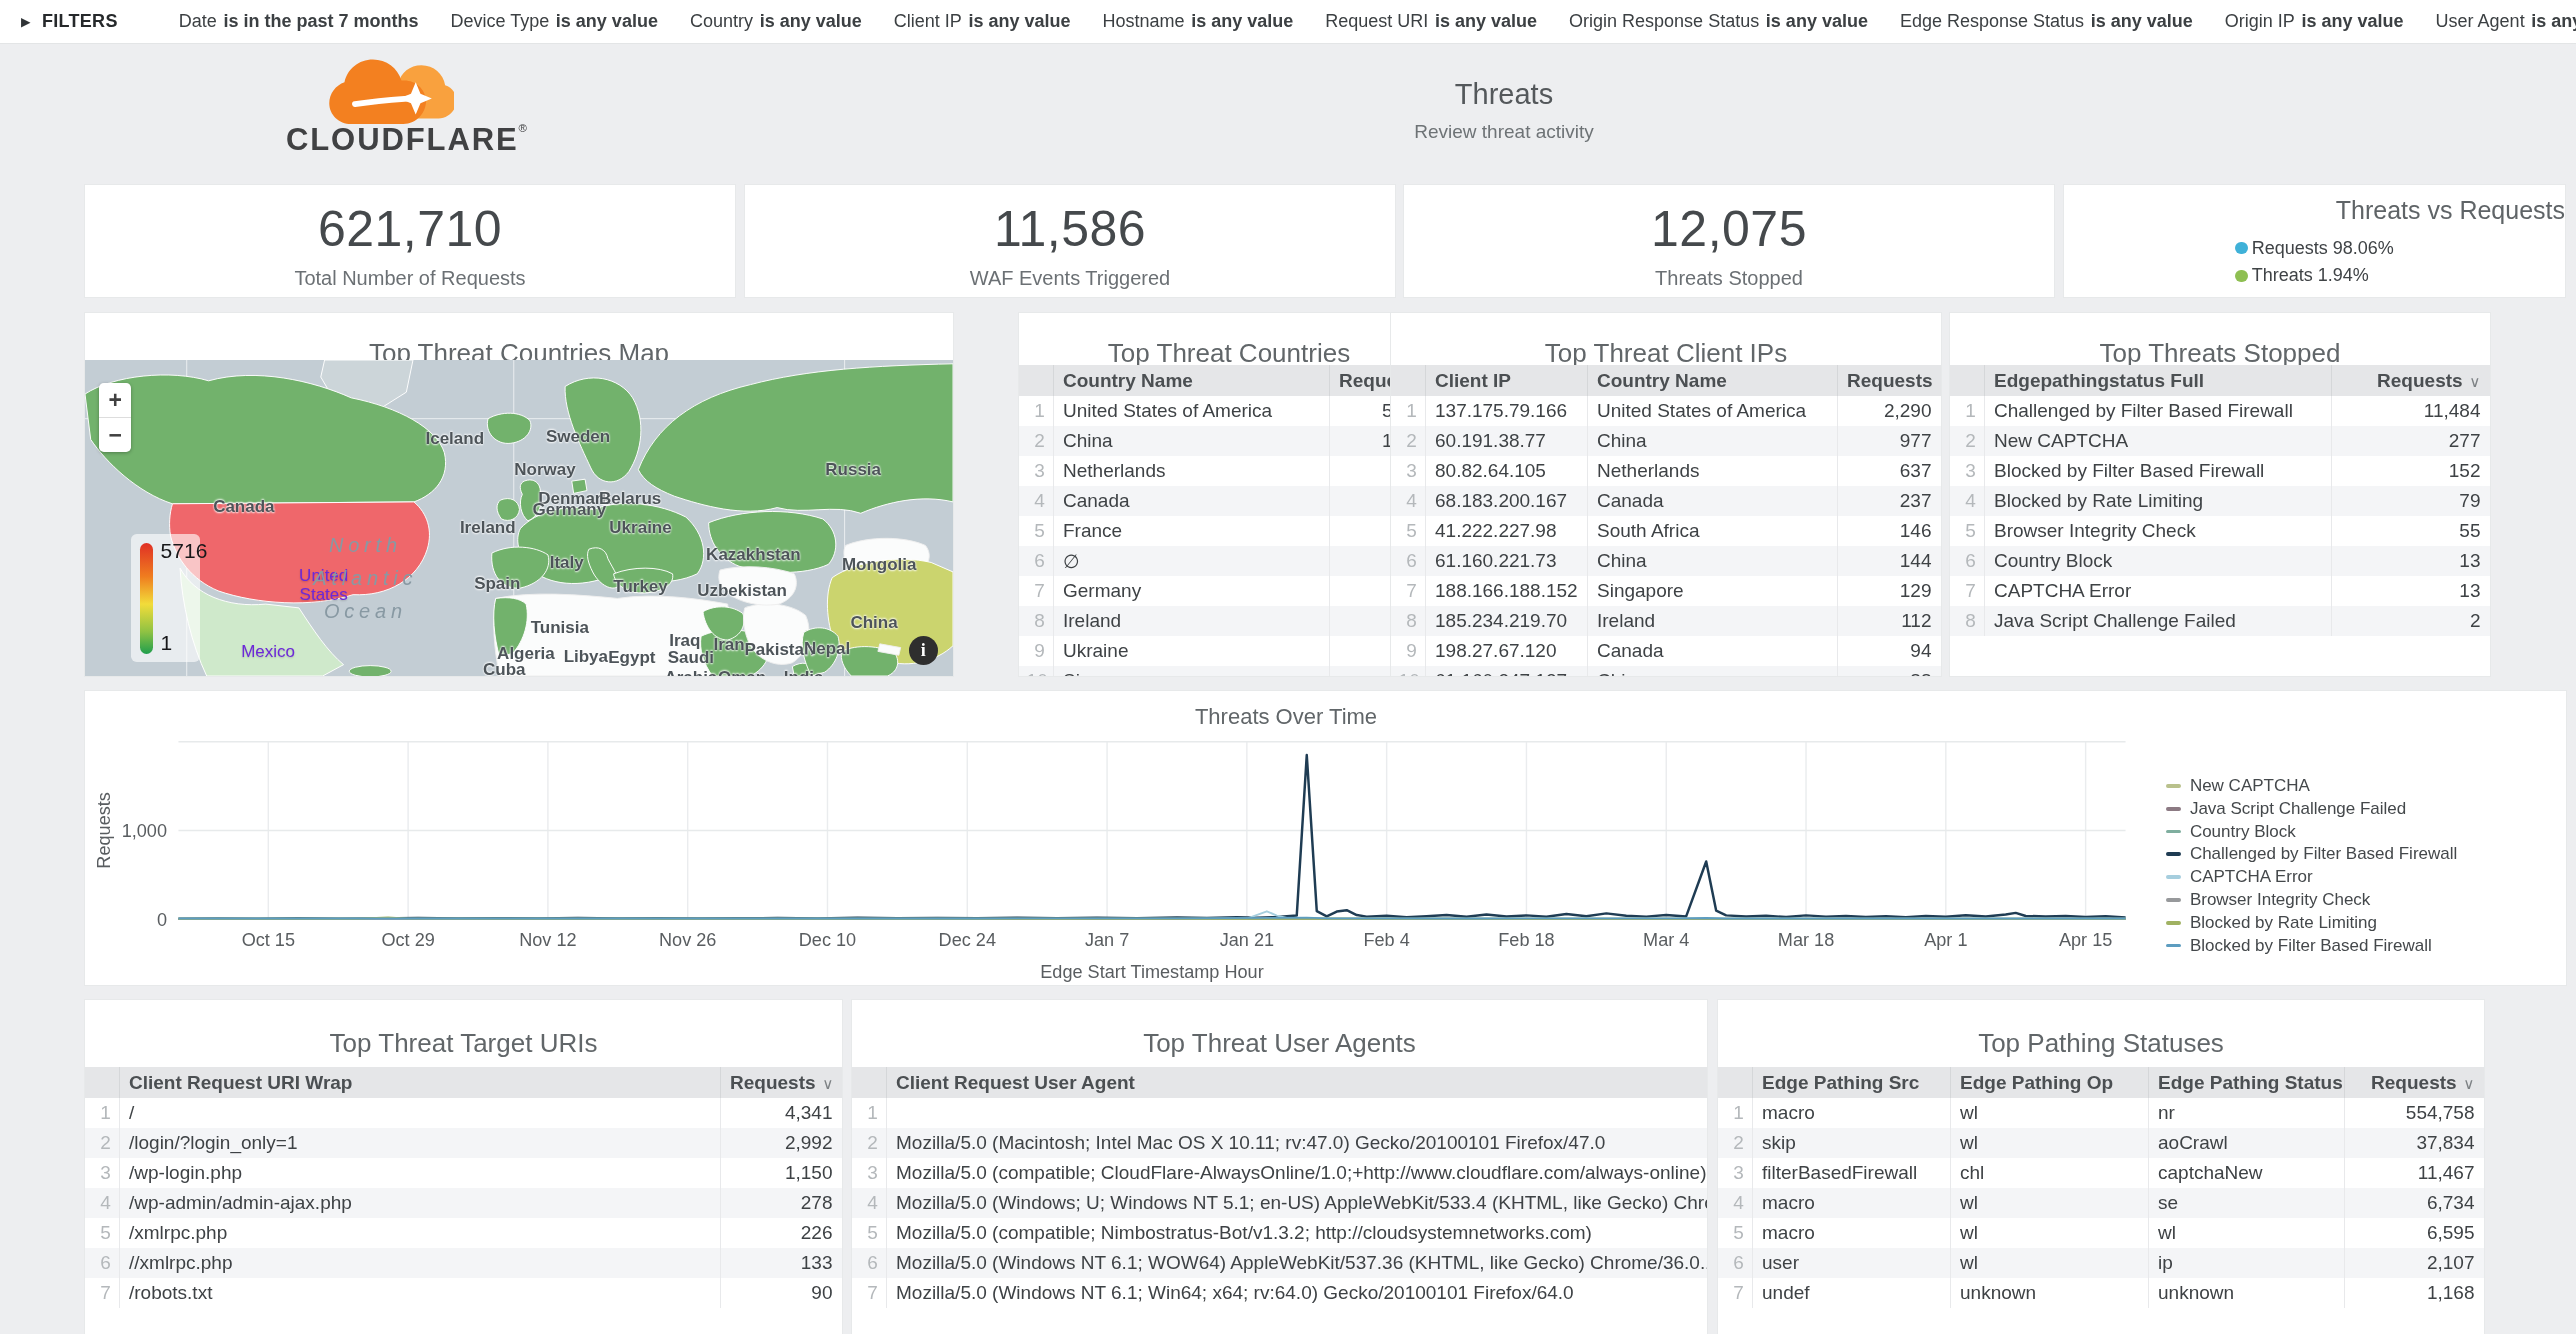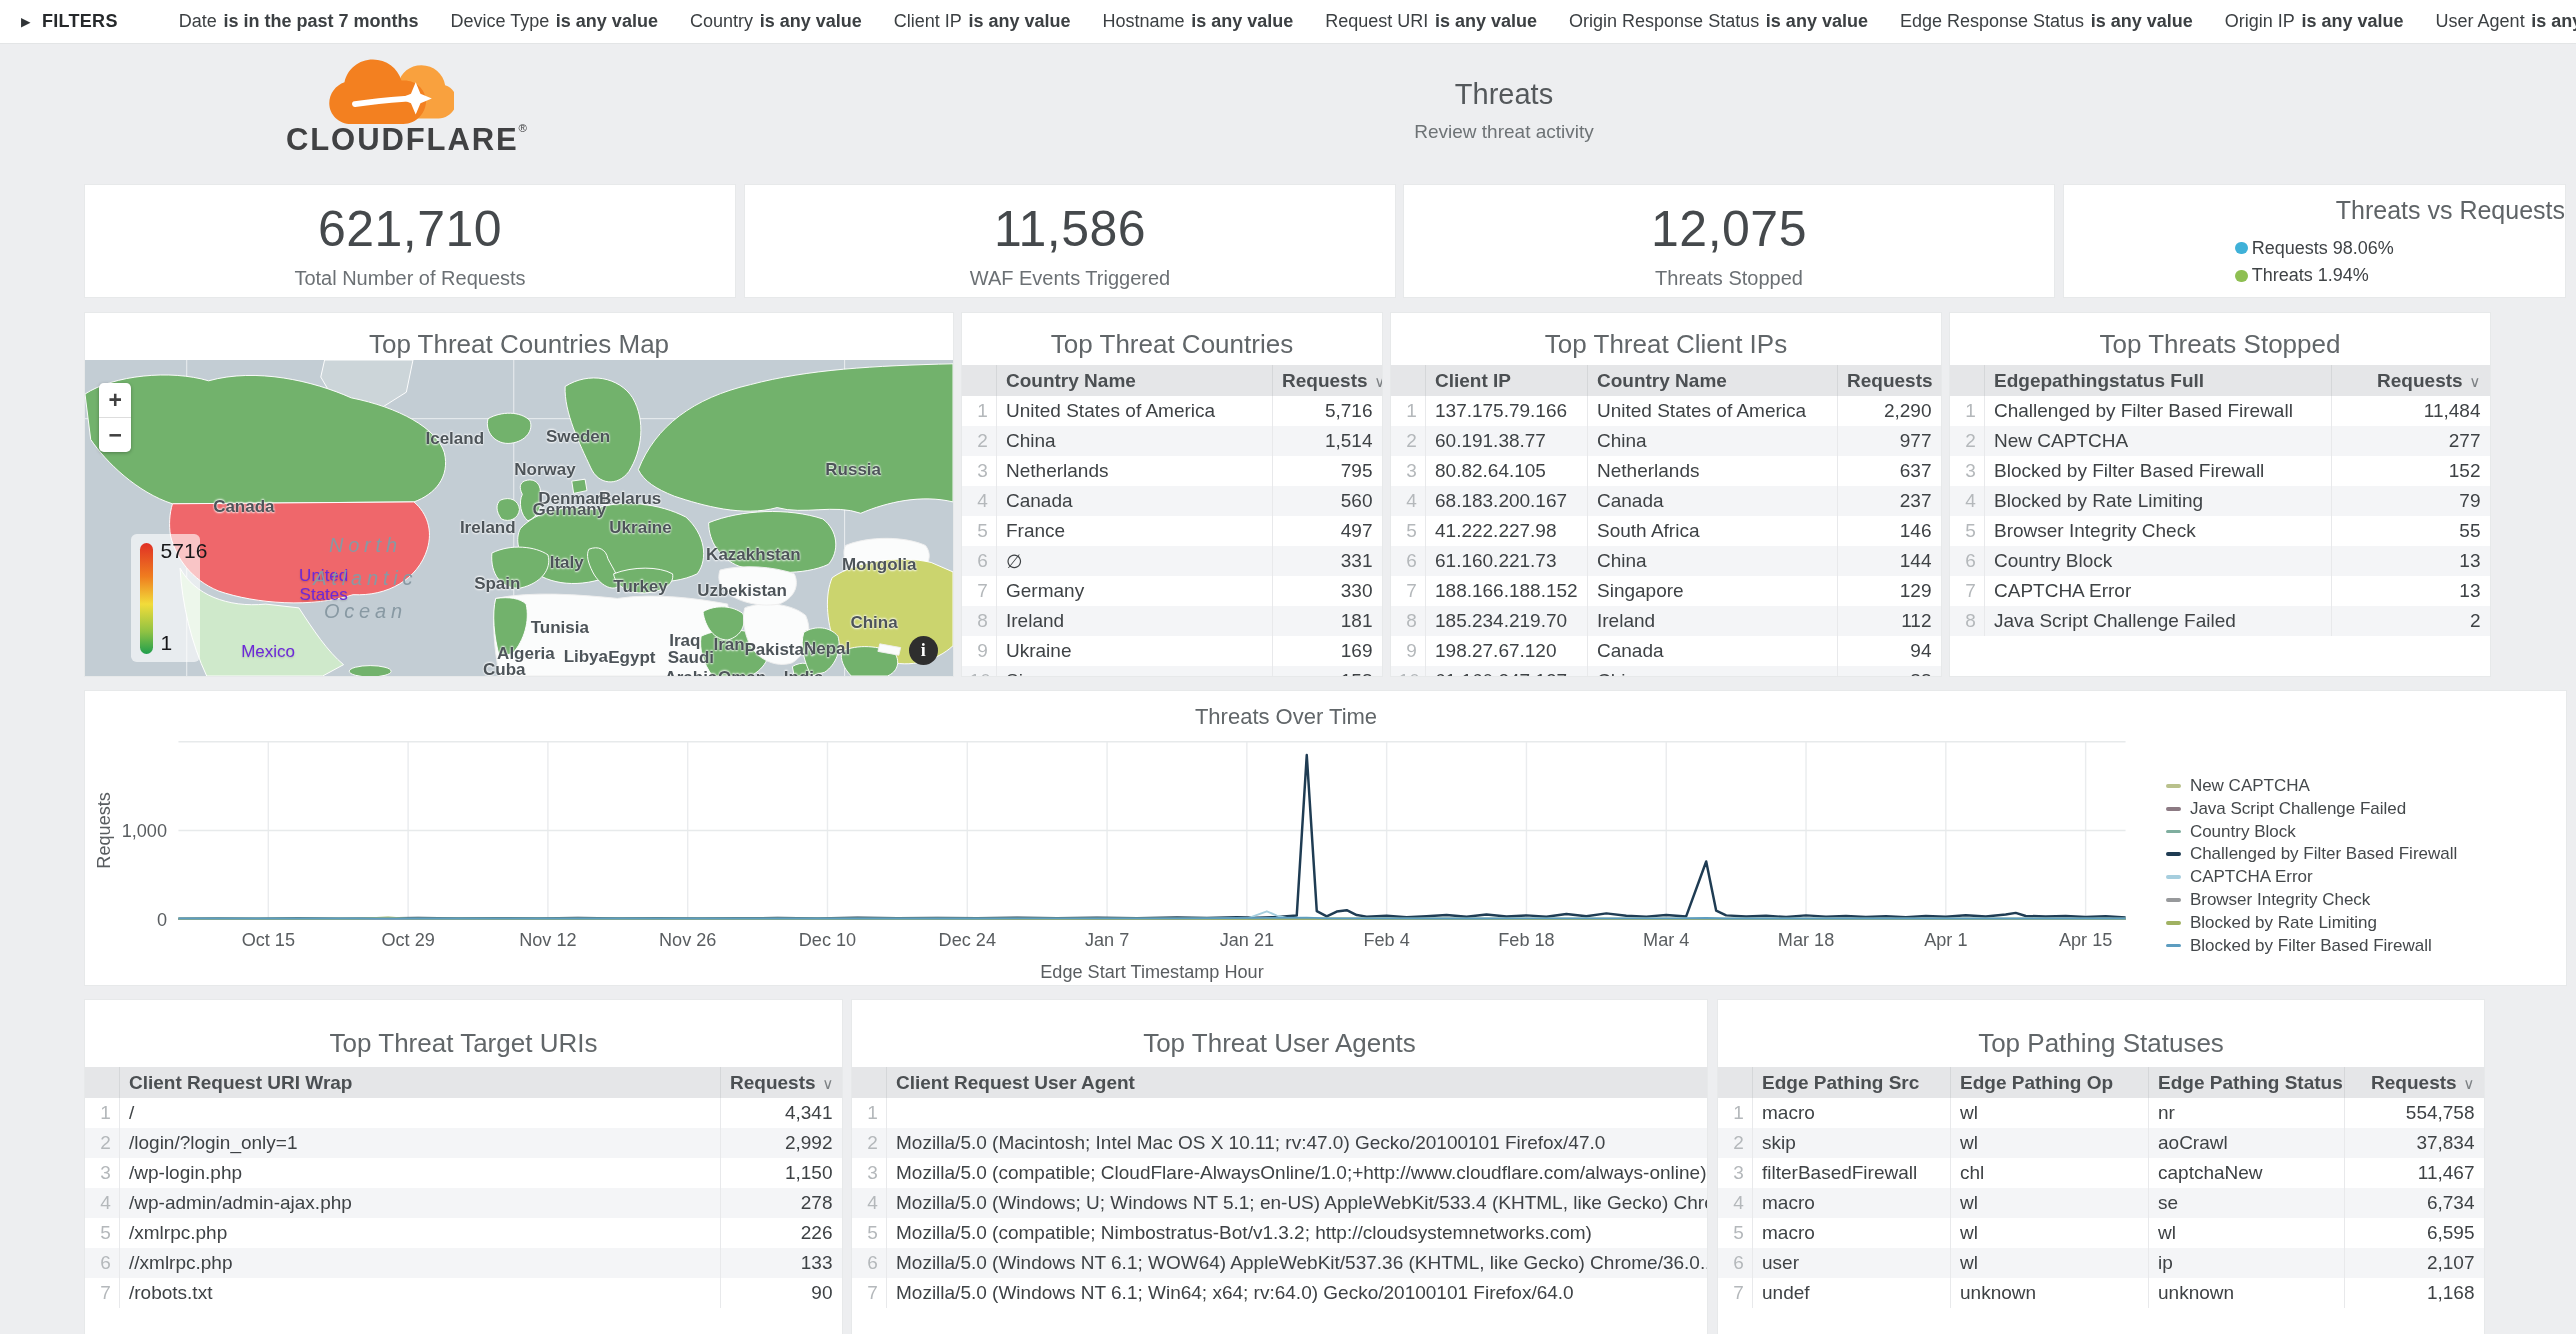--- a/index.html
+++ b/index.html
@@ -32,21 +32,21 @@
 
   .stat-card{top:184px;height:114px;}
   .stat-value{font-size:50px;color:#45494c;text-align:center;margin-top:15.3px;letter-spacing:0.5px;}
   .stat-label{font-size:20px;color:#6b7074;text-align:center;margin-top:8.6px;}
   .tvr-title{font-size:25px;color:#5f6467;text-align:right;margin-top:11.4px;}
   .tvr-legend{width:fit-content;margin:12.4px auto 0;display:flex;flex-direction:column;gap:6.7px;}
   .tvr-item{display:flex;align-items:center;gap:4px;font-size:18px;color:#3f4346;}
   .tvr-dot{width:12.4px;height:12.4px;border-radius:50%;flex:none;}
 
   .r2{top:312px;height:365px;}
-  .r2 .card-title{padding-top:16px;}
+  .r2 .card-title{padding-top:25px;}
   .r3{top:999px;height:345px;}
   .r3 .card-title{padding-top:28px;}
   .tbl-wrap{position:absolute;left:0;right:0;top:52px;bottom:0;overflow:hidden;}
   .r3 .tbl-wrap{top:67px;}
 
   table{border-collapse:collapse;table-layout:fixed;width:100%;font-size:19px;}
   thead th{background:#e5e6e8;color:#4b4f52;font-weight:700;text-align:left;height:31px;
            padding:0 9.5px;border-left:1px solid #d5d7d9;overflow:hidden;white-space:nowrap;}
   thead th:first-child{border-left:none;}
   .sort{color:#7d8184;font-size:15.3px;margin-left:6.7px;font-weight:400;}
@@ -241,21 +241,21 @@
     </div>
     <div class="map-legend">
       <div class="ml-bar"></div>
       <div class="ml-max">5716</div>
       <div class="ml-min">1</div>
     </div>
     <div class="map-info">i</div>
   </div>
 </div>
 
-<div class="card r2" style="left:961px;width:422px;">
+<div class="card r2" style="left:1018px;width:422px;">
   <div class="card-title">Top Threat Countries</div>
   <div class="tbl-wrap">
       <table>
         <colgroup>
           <col style="width: 34px;">
           <col style="width: 276px;">
           <col>
         </colgroup>
         <thead>
           <tr>

